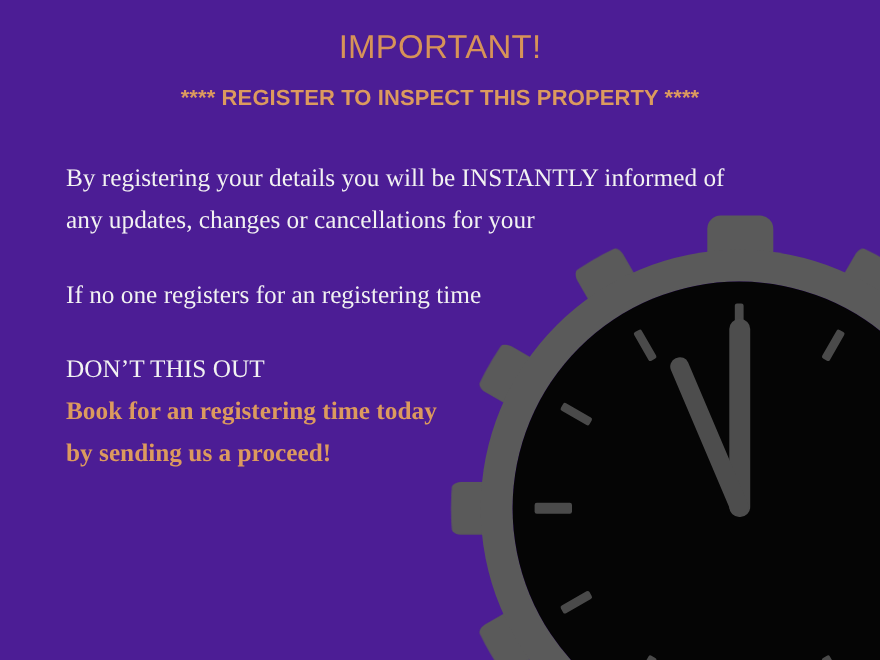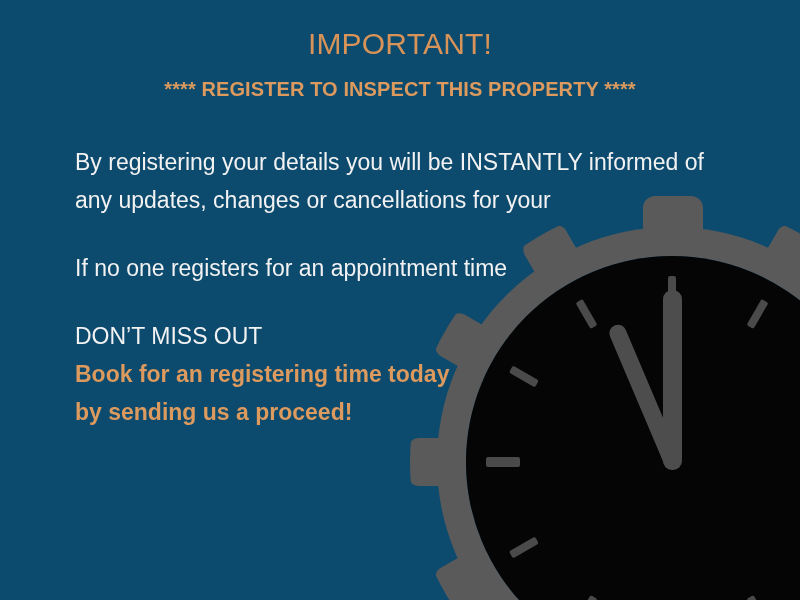--- a/index.html
+++ b/index.html
@@ -8,21 +8,21 @@
     padding: 0;
     background: #000000;
   }
   body {
     font-family: "Liberation Sans", sans-serif;
   }
   #slide {
     position: relative;
     width: 800px;
     height: 600px;
-    background: #0c4a6e;
+    background: #4c1d95;
     overflow: hidden;
   }
 
   
   #clock-graphic {
     position: absolute;
     left: 0;
     top: 0;
     width: 800px;
     height: 600px;
@@ -57,21 +57,22 @@
   }
 
   
   .body-block {
     position: absolute;
     left: 60px;
     top: 143px;
     z-index: 3;
   }
   .para {
-    margin: 0 0 30px 15px;
+    margin: 0 0 30px 0;
+    font-family: Liberation Serif, serif;
   }
   .para:last-child {
     margin-bottom: 0;
   }
   .line {
     color: #f2f2f2;
     font-size: 23px;
     font-weight: 400;
     line-height: 38px;
     white-space: nowrap;
@@ -213,24 +214,24 @@
   </div>
 
   <div class="body-block">
 
     <div class="para">
       <div class="line">By registering your details  you will be INSTANTLY informed of</div>
       <div class="line">any updates, changes or cancellations for your</div>
     </div>
 
     <div class="para">
-      <div class="line">If no one registers for an appointment time</div>
+      <div class="line">If no one registers for an registering time</div>
     </div>
 
     <div class="para para-cta">
-      <div class="line">DON’T MISS OUT</div>
+      <div class="line">DON’T THIS OUT</div>
       <div class="line accent">Book for an registering time today</div>
       <div class="line accent">by sending us a proceed!</div>
     </div>
 
   </div>
 
 </div>
 
 </body></html>

